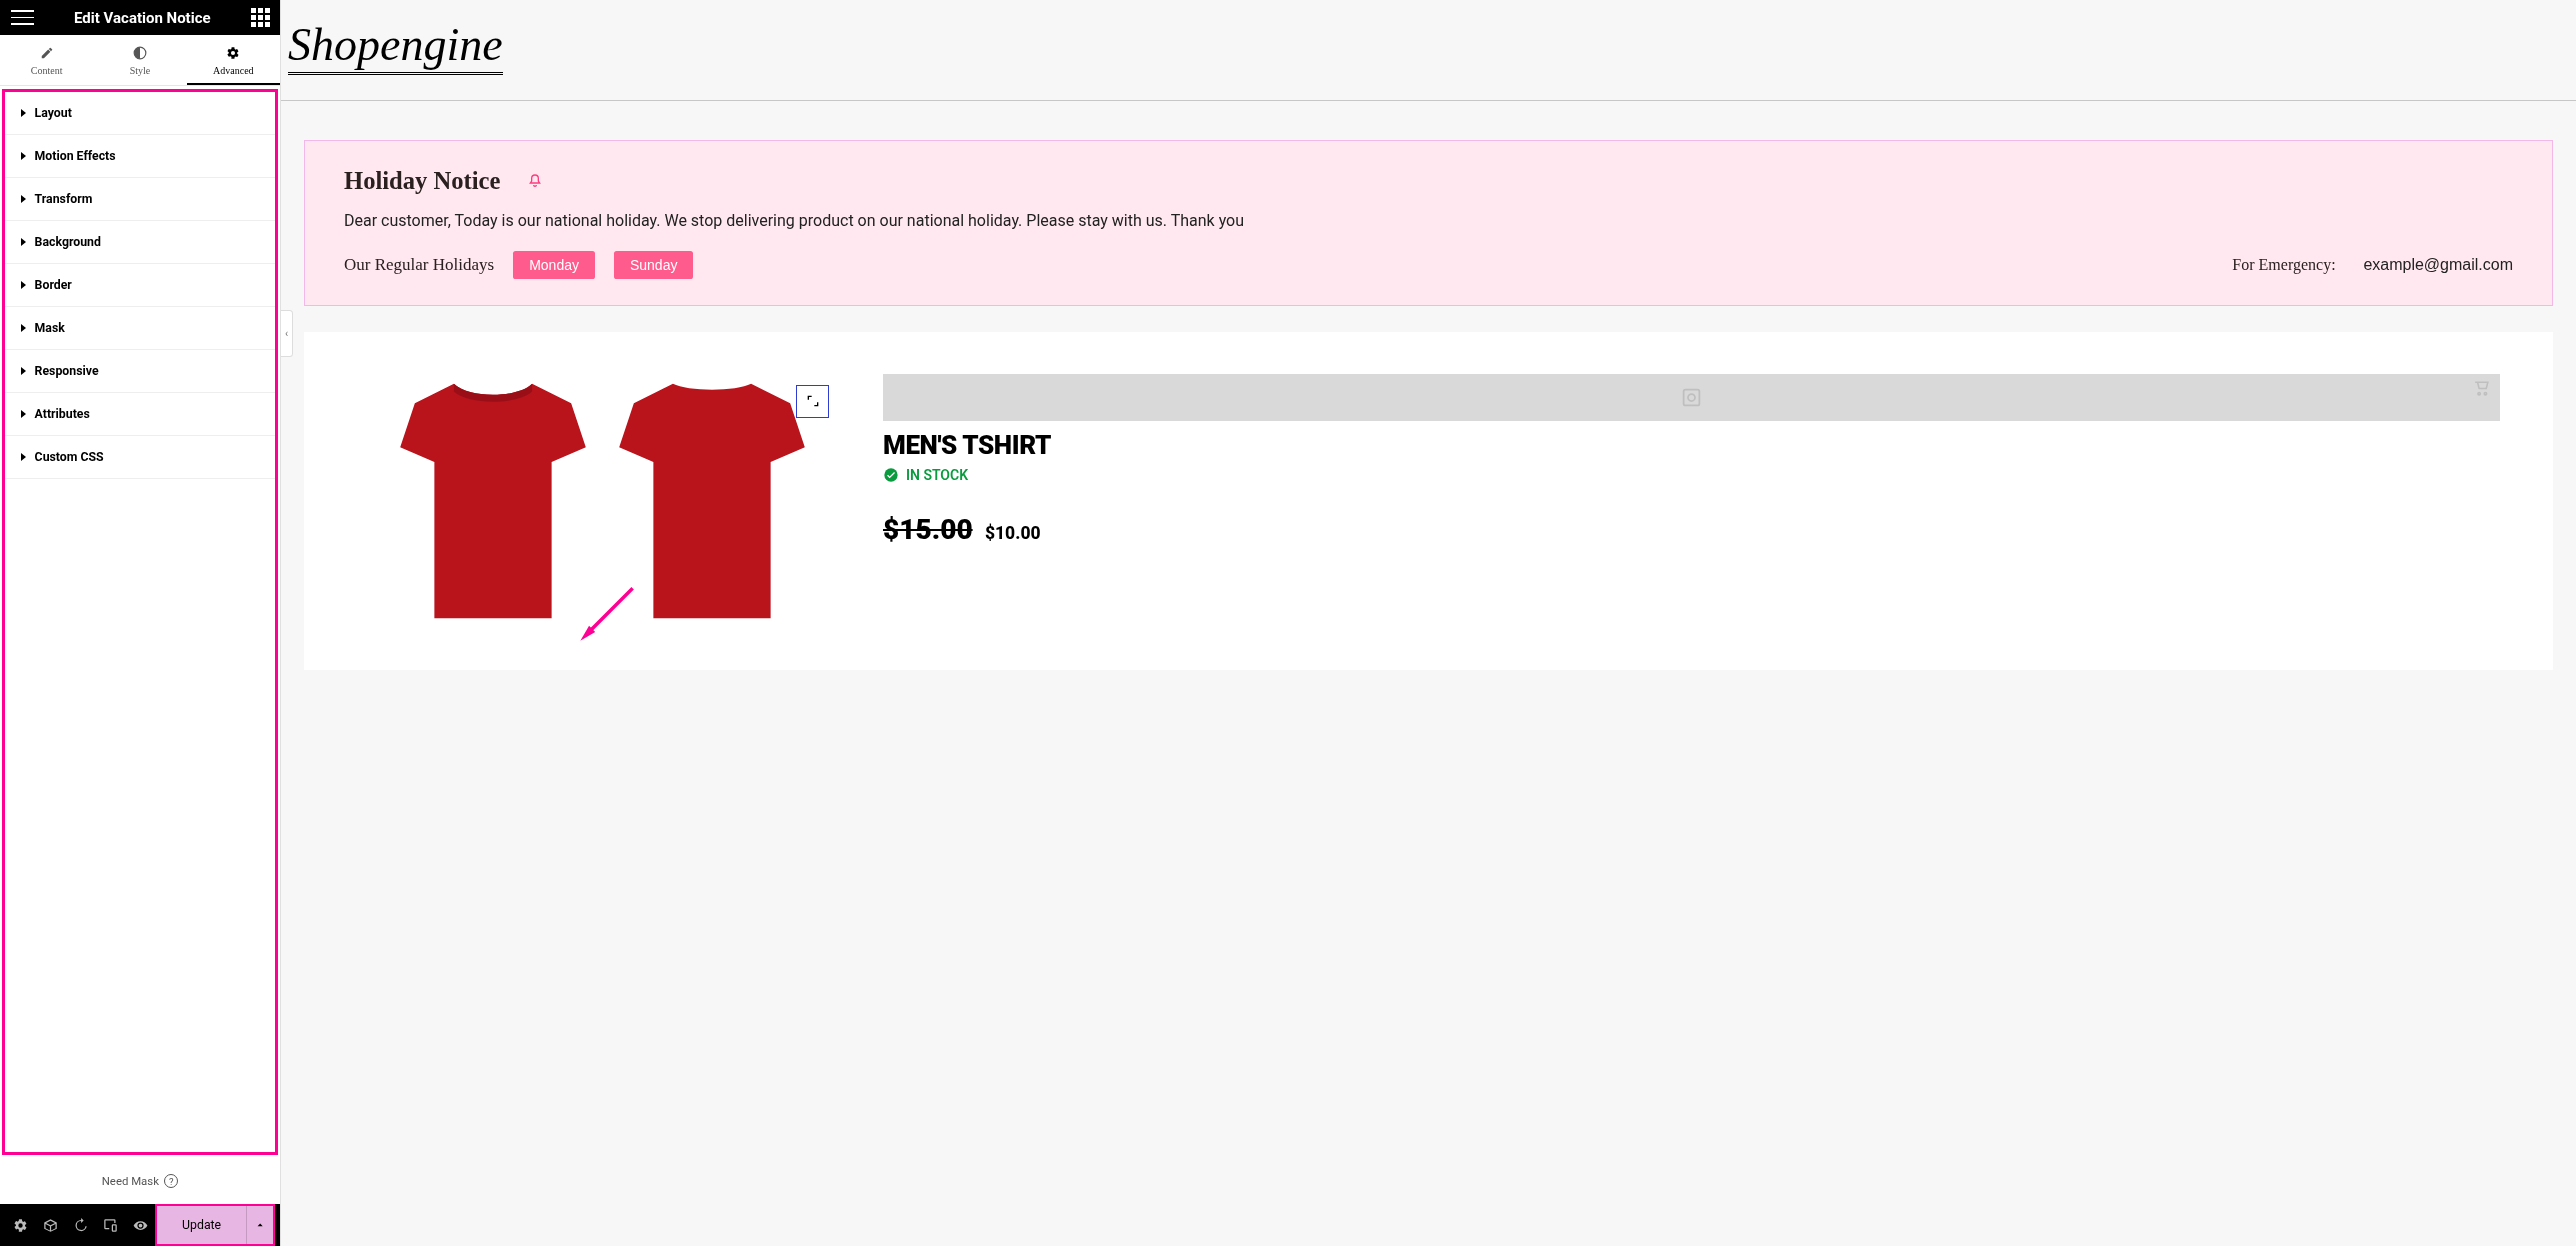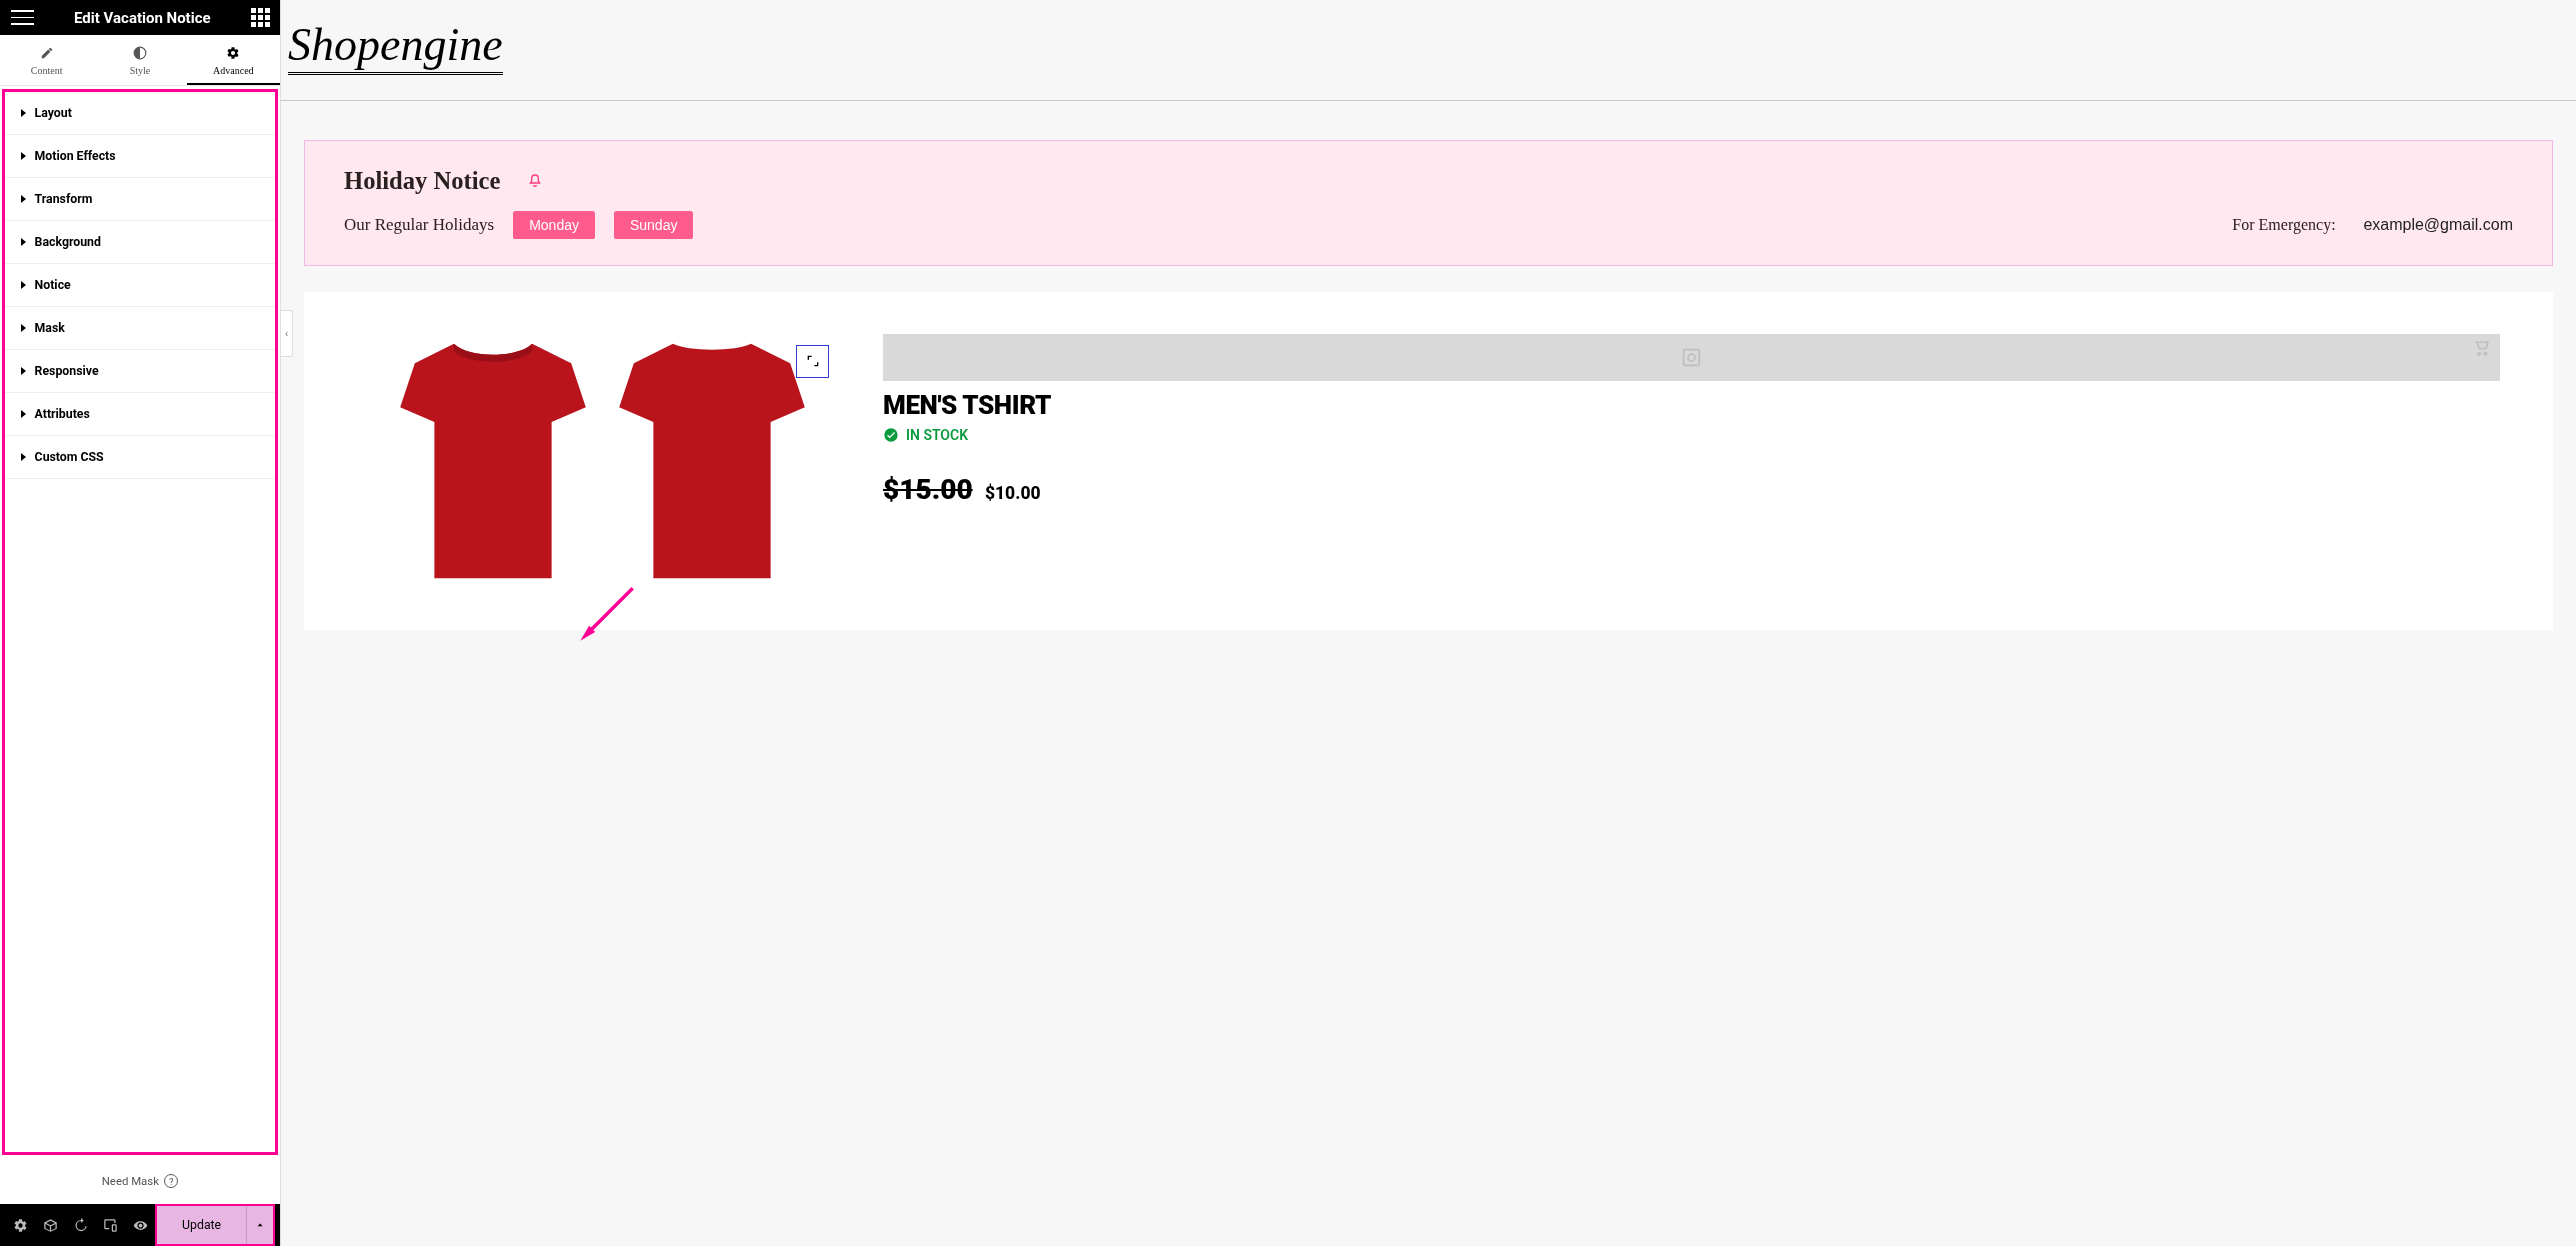--- a/index.html
+++ b/index.html
@@ -148,21 +148,21 @@
       <div class="section">
           <span class="caret"></span>
           <span>Transform</span>
         </div>
       <div class="section">
           <span class="caret"></span>
           <span>Background</span>
         </div>
       <div class="section">
           <span class="caret"></span>
-          <span>Notice</span>
+          <span>Border</span>
         </div>
       <div class="section">
           <span class="caret"></span>
           <span>Mask</span>
         </div>
       <div class="section">
           <span class="caret"></span>
           <span>Responsive</span>
         </div>
       <div class="section">
@@ -225,20 +225,21 @@
     </div>
 
     <div class="notice-outer">
       <div class="notice">
         <div class="notice-title-row">
           <span class="notice-title">Holiday Notice</span>
           <svg class="bell-icon" viewBox="0 0 24 24">
               <path d="M12 3a5 5 0 0 0-5 5v4l-2 3h14l-2-3V8a5 5 0 0 0-5-5zm-2 15a2 2 0 0 0 4 0"></path>
             </svg>
         </div>
+        <div class="notice-msg">Dear customer, Today is our national holiday. We stop delivering product on our national holiday. Please stay with us. Thank you</div>
         <div class="notice-bottom">
           <span class="reg-label">Our Regular Holidays</span>
           <span class="day-badge">Monday</span>
           <span class="day-badge">Sunday</span>
           <span class="spacer"></span>
           <span class="emerg-label">For Emergency:</span>
           <span class="emerg-val">example@gmail.com</span>
         </div>
       </div>
     </div>

